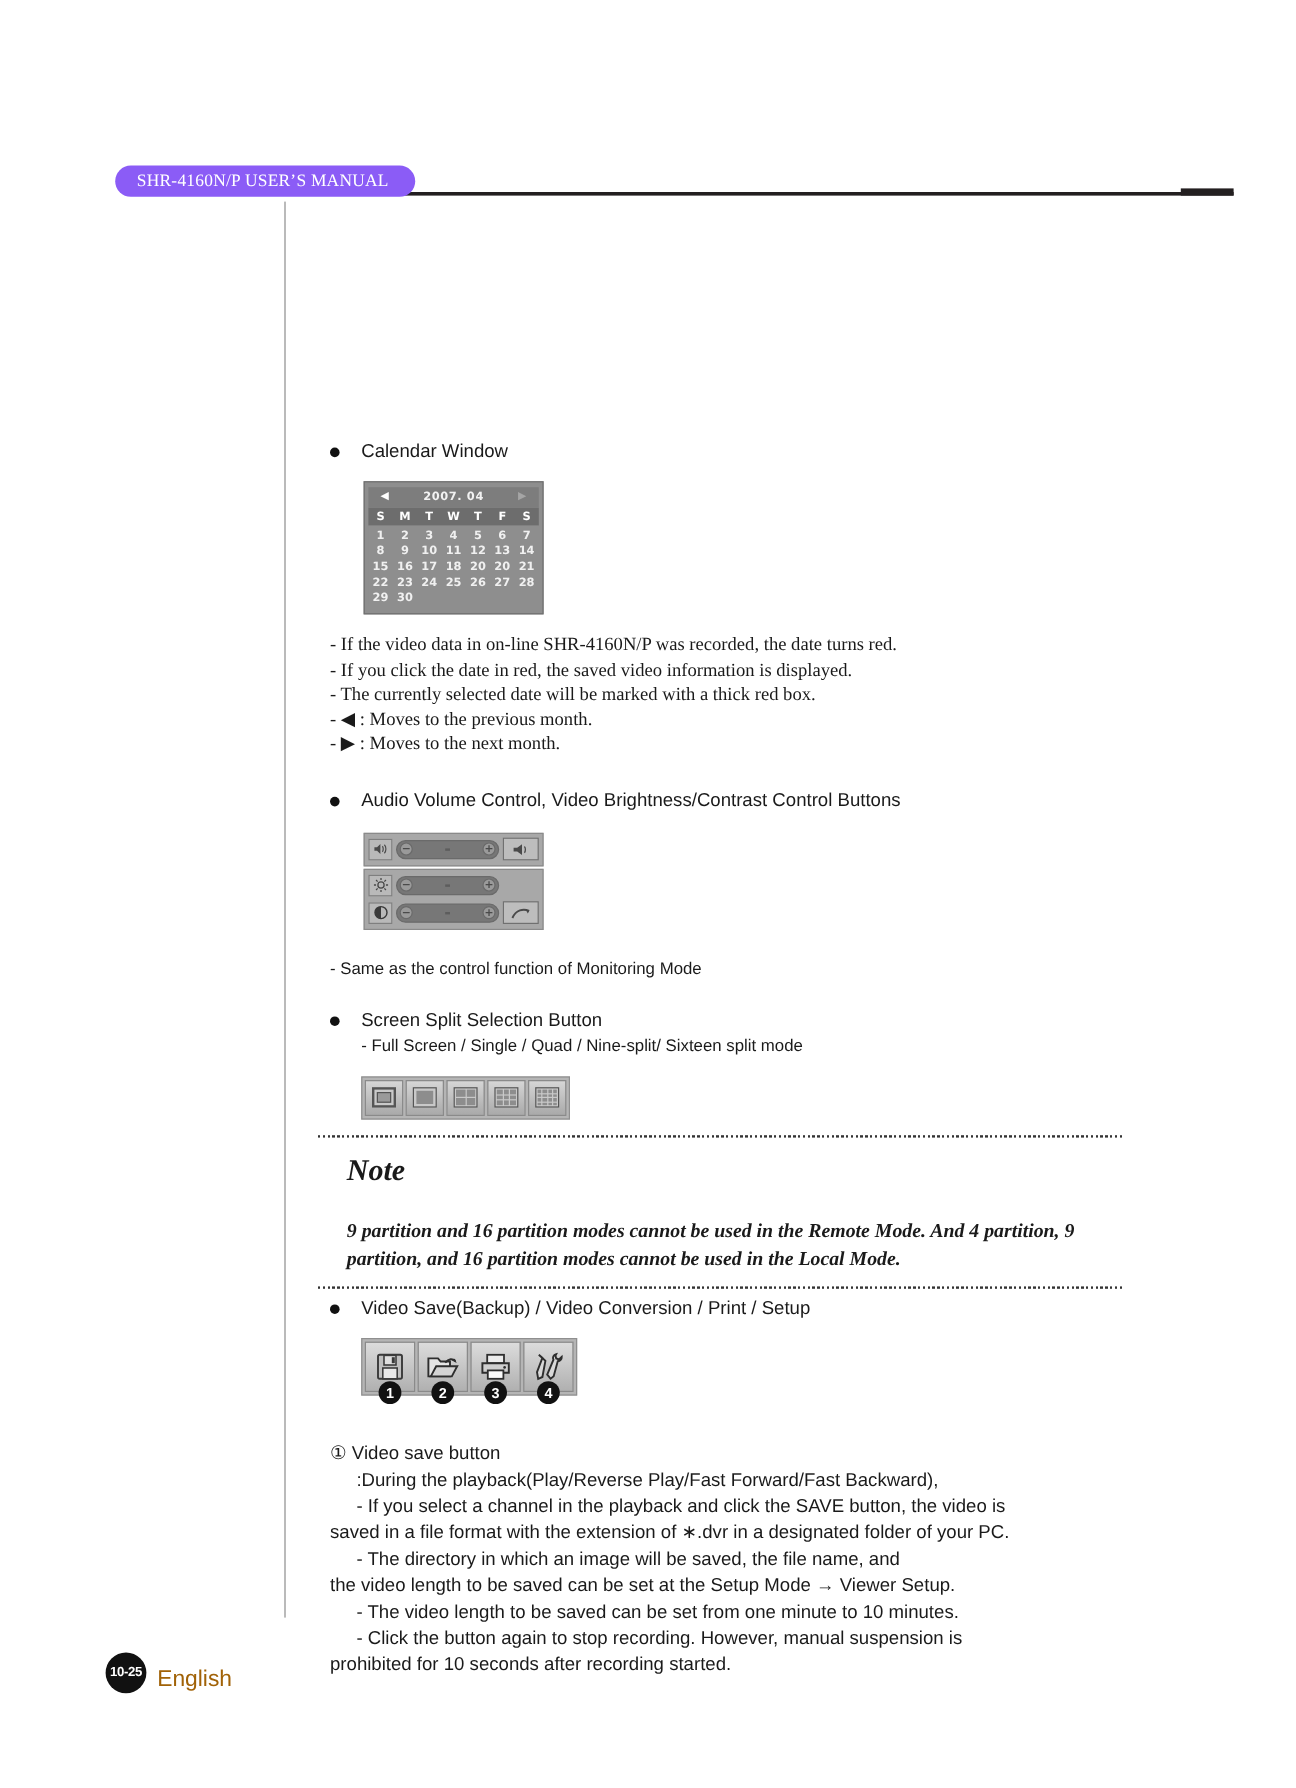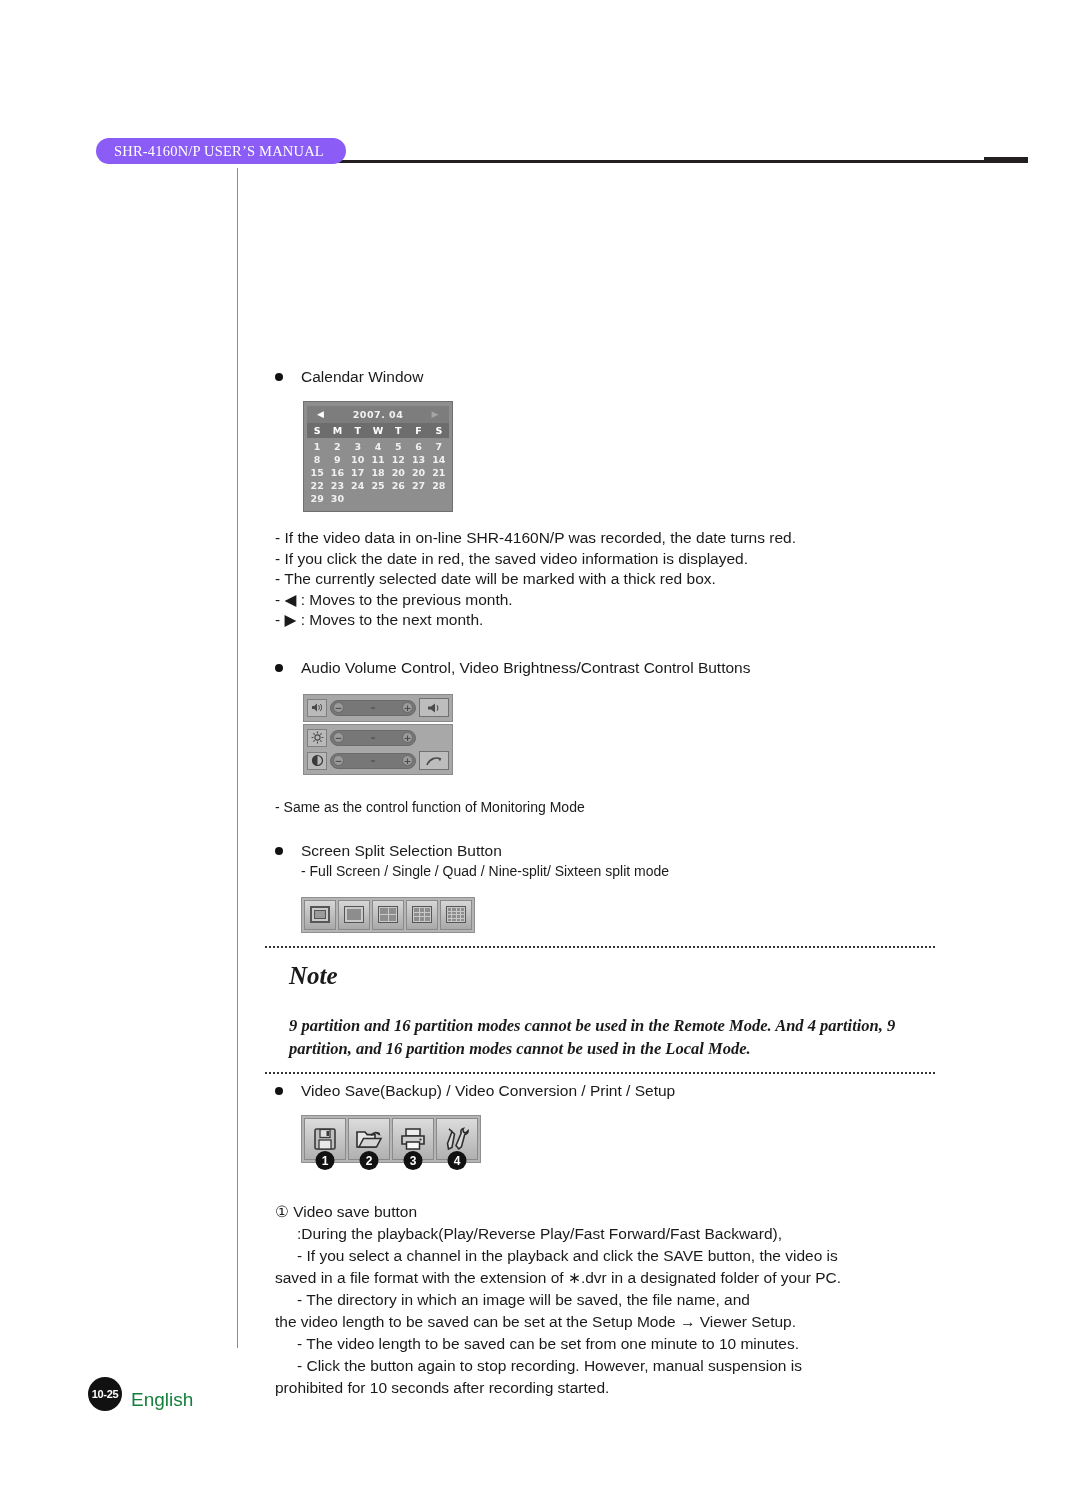--- a/index.html
+++ b/index.html
@@ -86,21 +86,21 @@
     margin: 7px 18px 0 0;
     flex: 0 0 auto;
   }
   .bullet-text { white-space: nowrap; }
 
   .sub-line {
     font-size: 14px;
     line-height: 21px;
     white-space: nowrap;
   }
-  .dash-list { margin: 0; padding: 0; list-style: none; }
+  .dash-list { margin: 0; padding: 0; list-style: none; font-family: Liberation Serif, serif; }
   .dash-list li {
     font-size: 15.5px;
     line-height: 20.5px;
     white-space: nowrap;
   }
 
   
   .calendar {
     width: 150px;
     background: #8e8e8e;
@@ -357,21 +357,21 @@
     background: #111;
     color: #fff;
     display: flex; align-items: center; justify-content: center;
     font-size: 11px;
     font-weight: bold;
     letter-spacing: -0.3px;
   }
   .footer-lang {
     margin-left: 9px;
     font-size: 19px;
-    color: #15803d;
+    color: #a16207;
   }
 </style>
 </head>
 <body>
 
 <div class="header-wrap">
   <div class="header-pill">SHR-4160N/P USER’S MANUAL</div>
   <div class="header-rule"></div>
   <div class="header-rule-thick"></div>
 </div>

